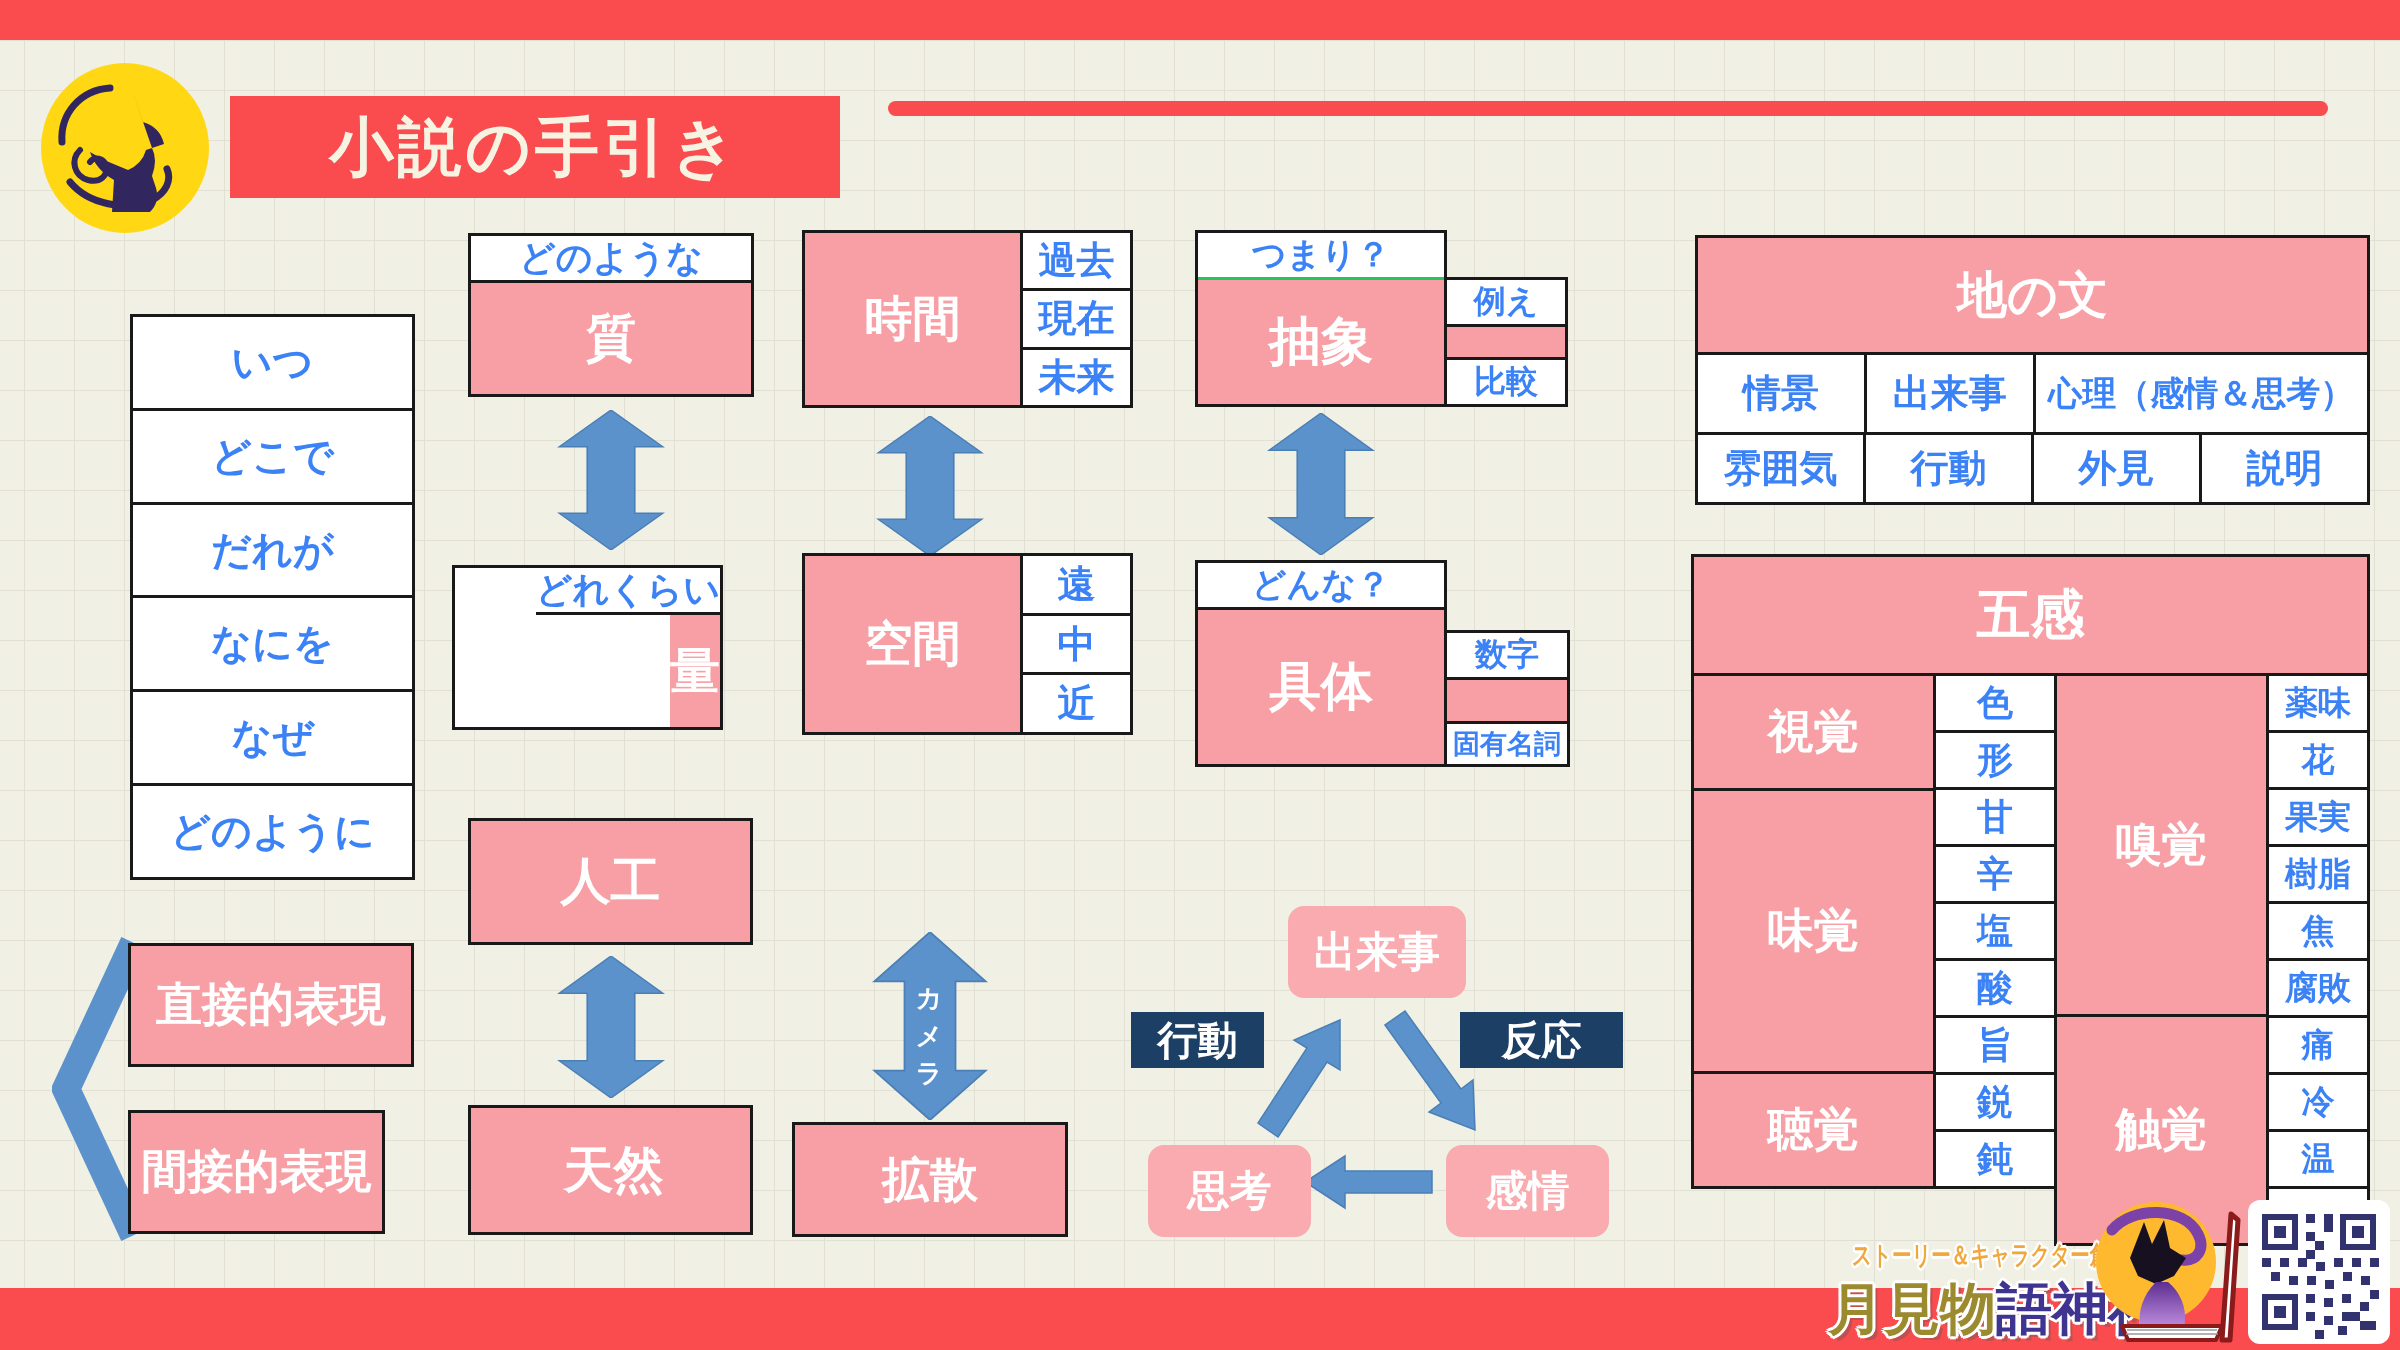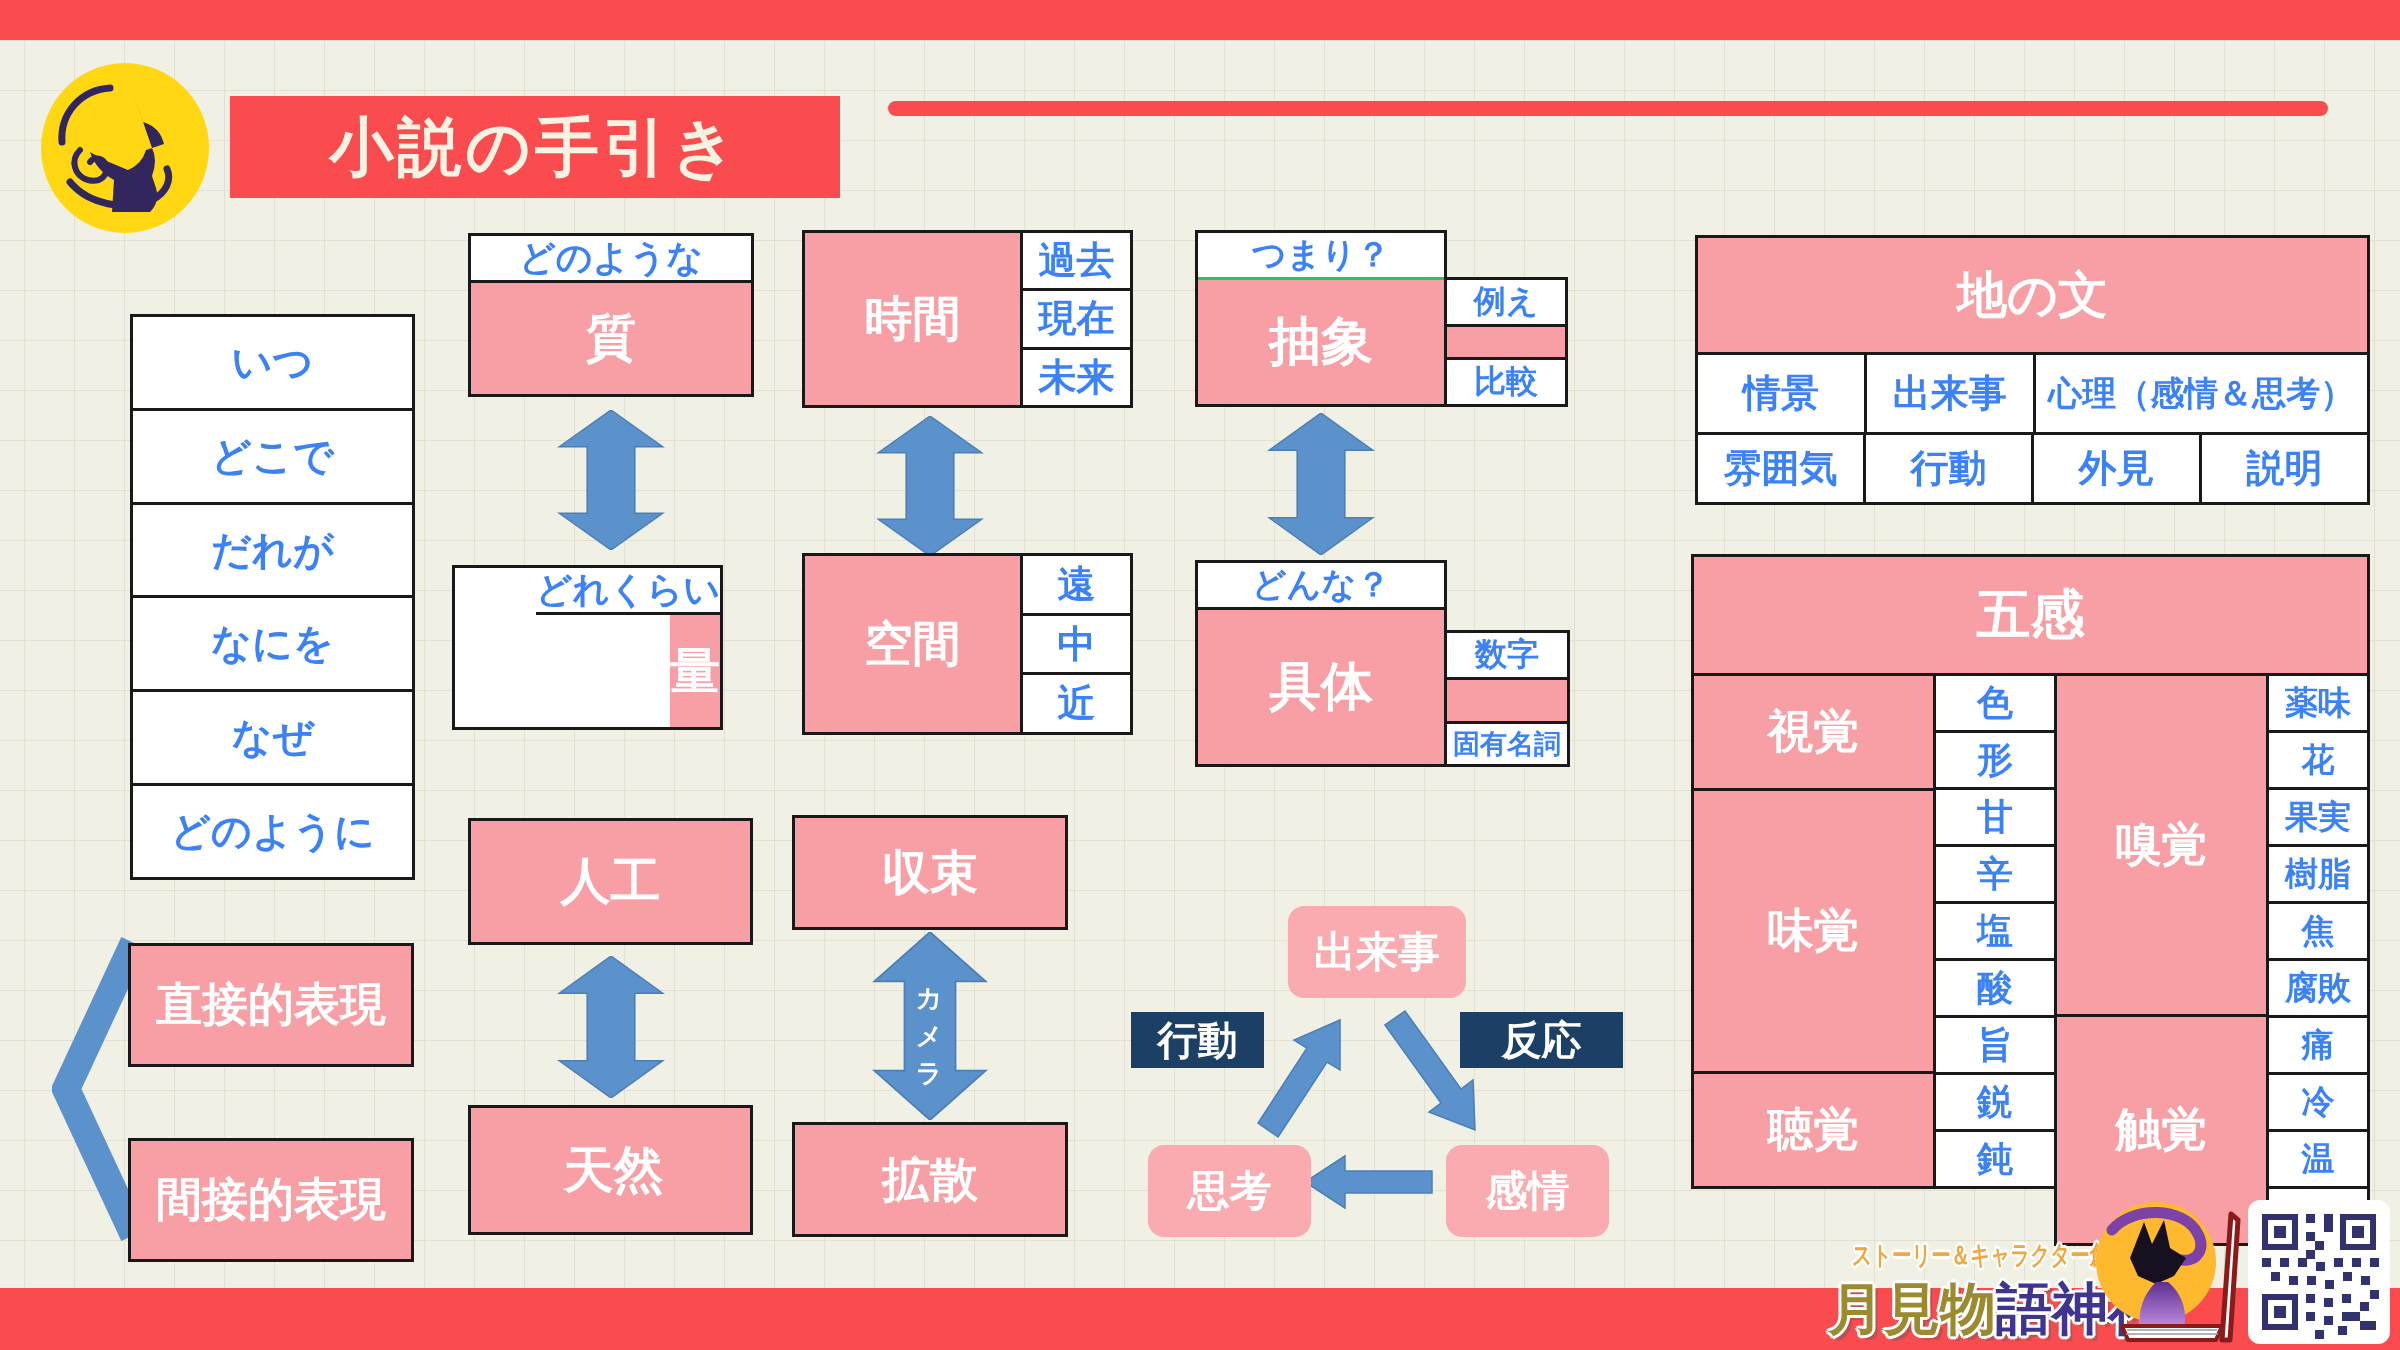--- a/index.html
+++ b/index.html
@@ -64,21 +64,21 @@
       <div class="cell navyT" style="font-size:40px;">どのように</div>
     </div>
   </div>
 
   <svg class="abs" style="left:52px;top:935px;" width="100" height="308" viewBox="0 0 100 308">
     <path d="M82,8 L14,154 L82,300" stroke="#5C92CC" stroke-width="28" fill="none"></path>
   </svg>
   <div class="abs b3 pink flex" style="left:128px;top:943px;width:286px;height:124px;">
     <span class="whiteT" style="font-size:46px;">直接的表現</span>
   </div>
-  <div class="abs b3 pink flex" style="left:128px;top:1110px;width:286px;height:124px;margin-top:28px;">
+  <div class="abs b3 pink flex" style="left:128px;top:1110px;width:257px;height:124px;">
     <span class="whiteT" style="font-size:46px;">間接的表現</span>
   </div>
 
   <div class="abs b3 col whitebg" style="left:468px;top:233px;width:286px;height:164px;">
     <div class="flex" style="height:44px;border-bottom:3px solid #191919;">
       <span class="navyT" style="font-size:36px;">どのような</span>
     </div>
     <div class="cell pink whiteT" style="font-size:50px;">質</div>
   </div>
   <svg class="abs" style="left:557px;top:410px;" width="108" height="140" viewBox="0 0 100 160" preserveAspectRatio="none">
@@ -144,23 +144,20 @@
   <div class="abs b3 pink flex" style="left:468px;top:818px;width:285px;height:127px;">
     <span class="whiteT" style="font-size:50px;">人工</span>
   </div>
   <svg class="abs" style="left:557px;top:956px;" width="108" height="142" viewBox="0 0 100 160" preserveAspectRatio="none">
     <polygon class="arrow-fill" points="50,0 98,42 72,42 72,118 98,118 50,160 2,118 28,118 28,42 2,42"></polygon>
   </svg>
   <div class="abs b3 pink flex" style="left:468px;top:1105px;width:285px;height:130px;">
     <span class="whiteT" style="font-size:50px;margin-left:6px;">天然</span>
   </div>
 
-  <div class="abs b3 pink flex" style="left:792px;top:815px;width:276px;height:115px;">
-    <span class="whiteT" style="font-size:48px;">収束</span>
-  </div>
   <svg class="abs" style="left:872px;top:932px;" width="116" height="188" viewBox="0 0 100 160" preserveAspectRatio="none">
     <polygon class="arrow-fill" points="50,0 98,42 72,42 72,118 98,118 50,160 2,118 28,118 28,42 2,42"></polygon>
   </svg>
   <div class="abs flex" style="left:872px;top:960px;width:116px;height:132px;">
     <span class="whiteT vtext" style="font-size:26px;">カメラ</span>
   </div>
   <div class="abs b3 pink flex" style="left:792px;top:1122px;width:276px;height:115px;">
     <span class="whiteT" style="font-size:48px;">拡散</span>
   </div>
 

